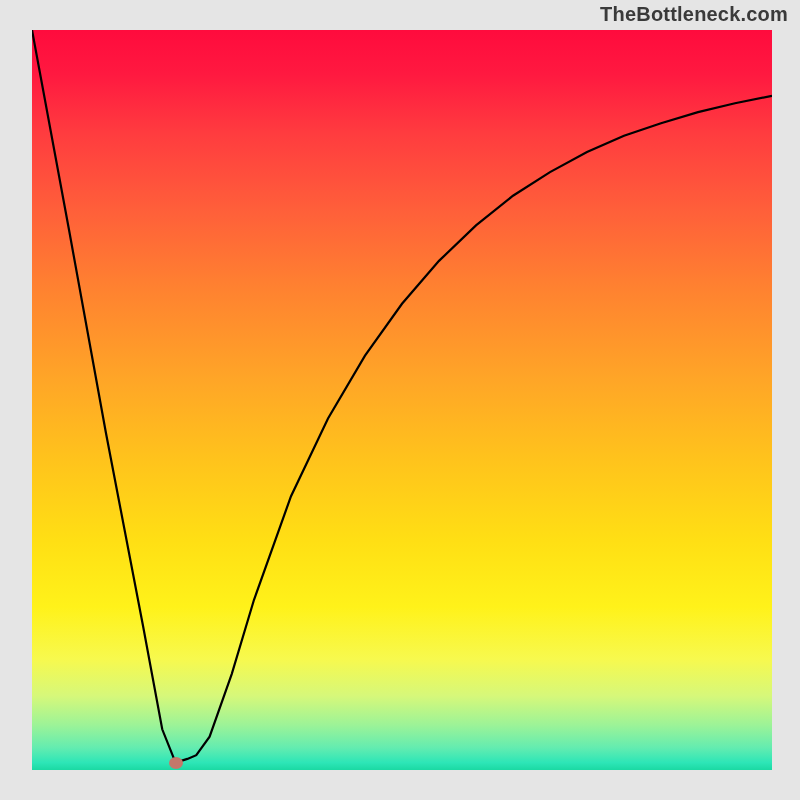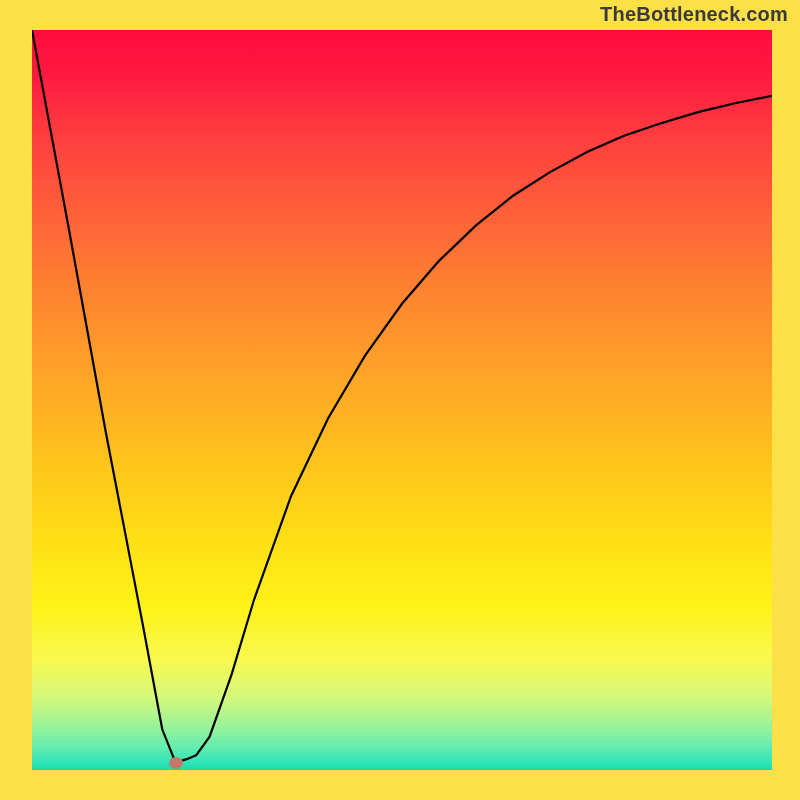--- a/index.html
+++ b/index.html
@@ -7,21 +7,21 @@
     padding: 0;
     width: 800px;
     height: 800px;
     background: #000;
     font-family: Arial, Helvetica, sans-serif;
   }
   .frame {
     position: relative;
     width: 800px;
     height: 800px;
-    background: #fde047;
+    background: #e5e5e5;
   }
   .watermark {
     position: absolute;
     top: 3px;
     right: 12px;
     color: #3a3a3a;
     font-size: 20px;
     font-weight: 600;
     letter-spacing: 0.2px;
     z-index: 20;

